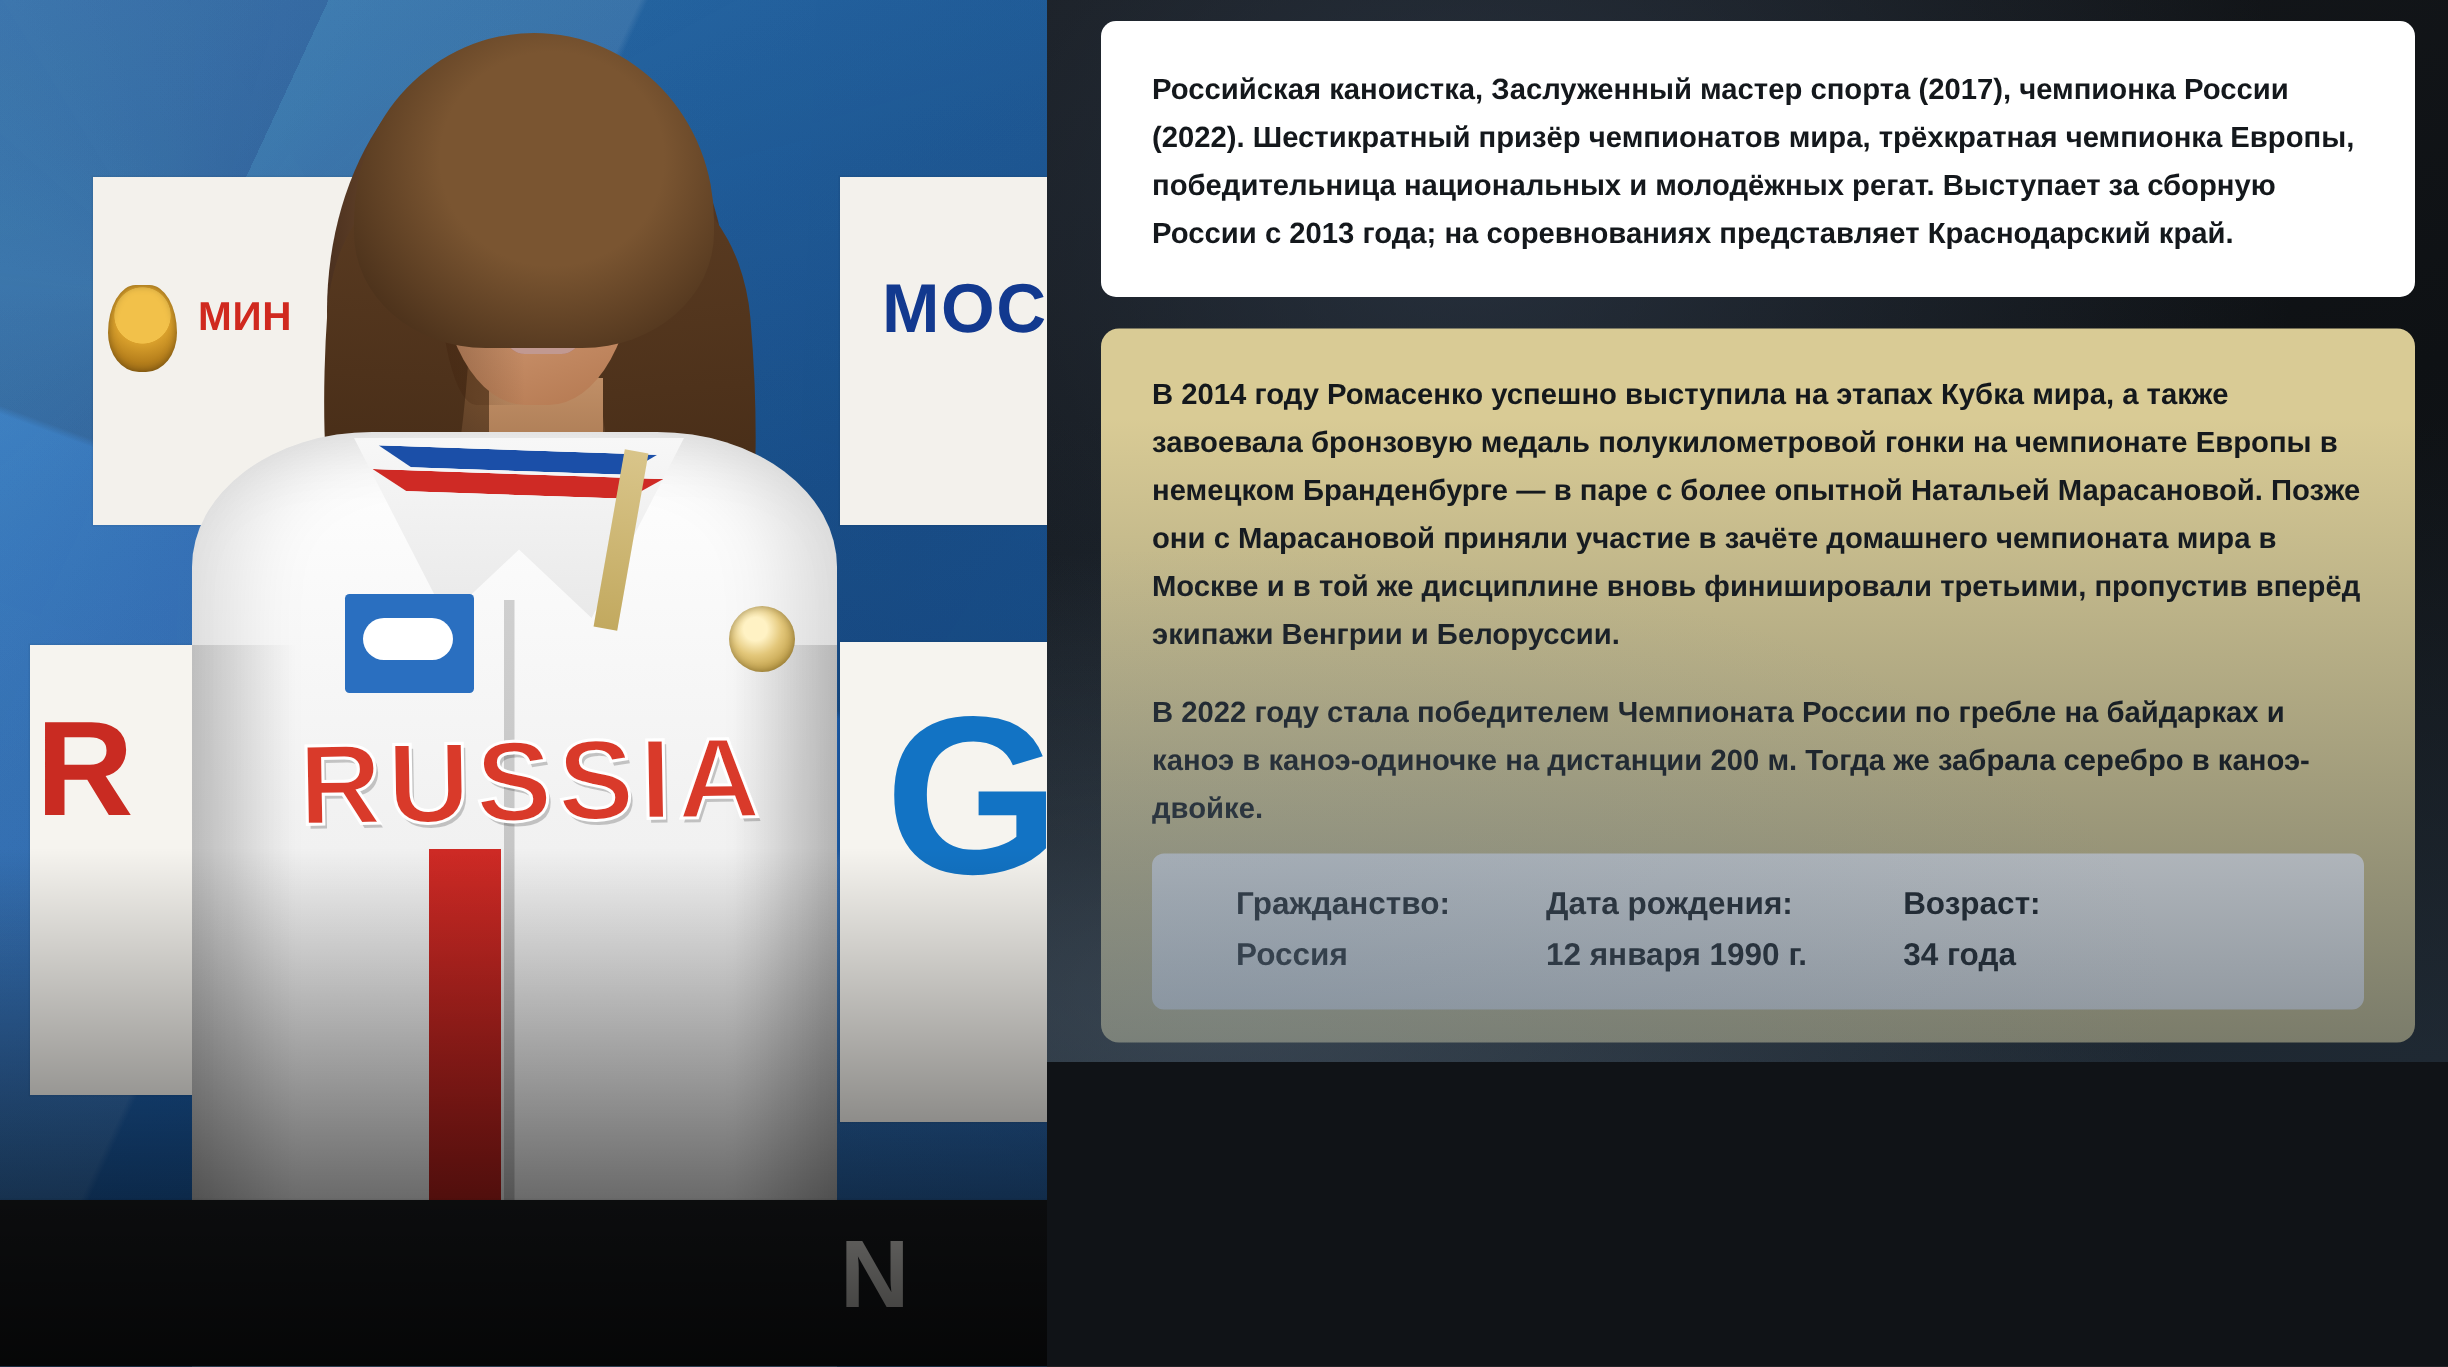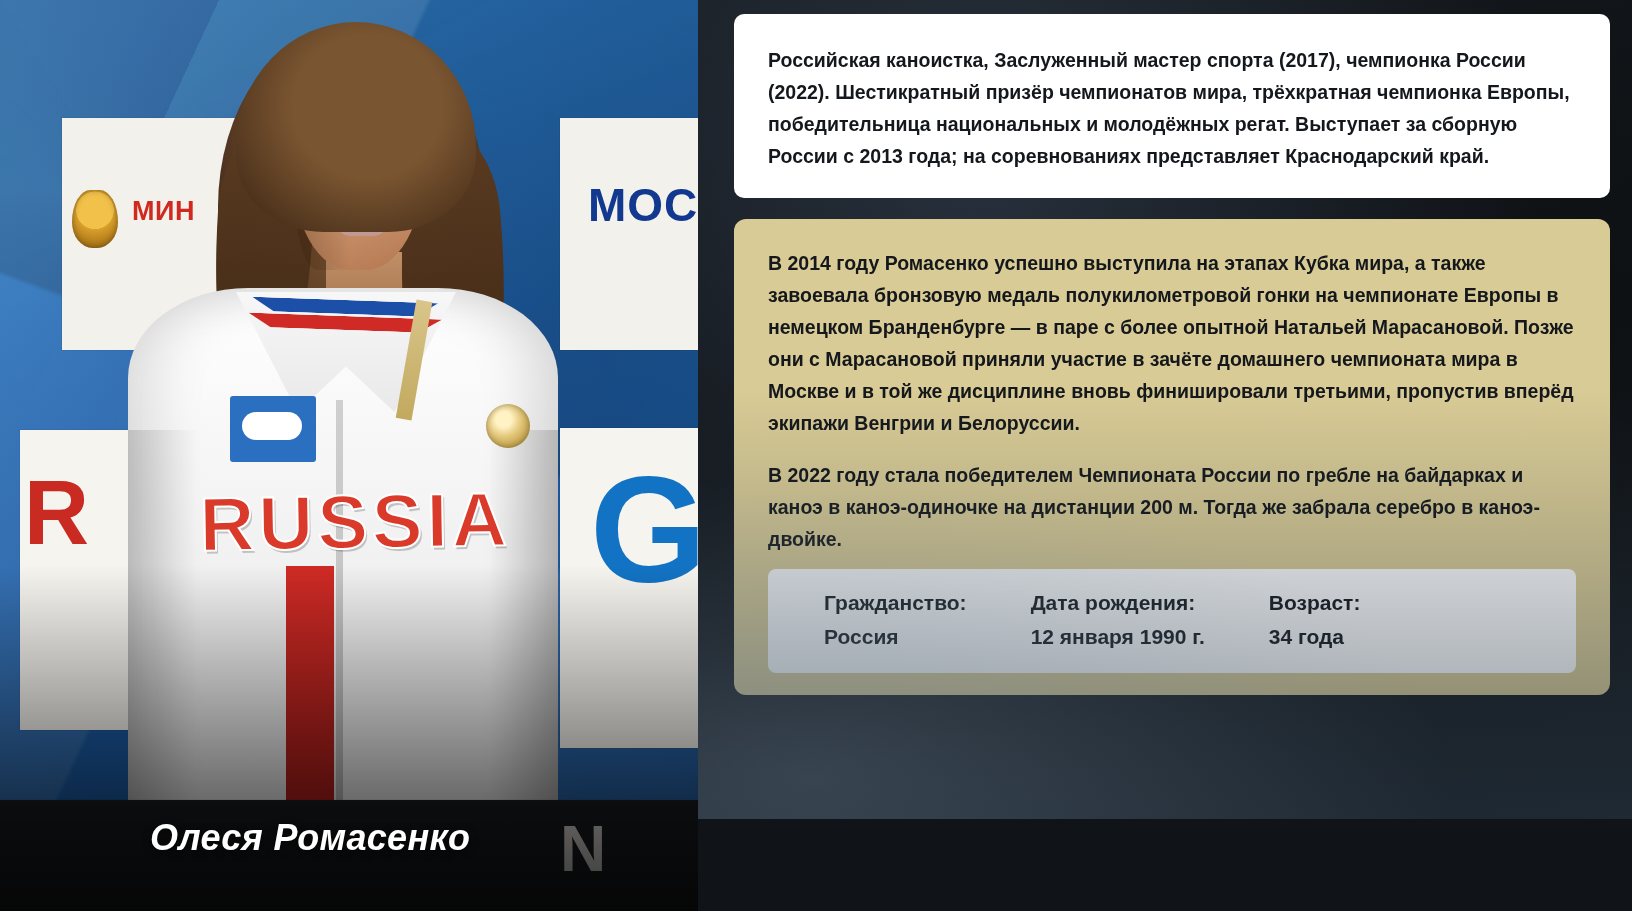--- a/index.html
+++ b/index.html
@@ -276,21 +276,21 @@
     font-style: italic;
     letter-spacing: .3px;
     text-shadow: 0 2px 8px rgba(0,0,0,.65);
     white-space: nowrap;
   }
 
   
   .content-panel {
     position: relative;
     flex: 1 1 auto;
-    height: 819px;
+    height: 708px;
     background:
       radial-gradient(ellipse at 30% 20%, rgba(55,70,90,.55), rgba(0,0,0,0) 60%),
       linear-gradient(160deg, #16191d 0%, #0e1114 55%, #14181c 100%);
     overflow: hidden;
   }
   .content-panel::before {
     content: "";
     position: absolute;
     left: 0; bottom: 0; width: 100%; height: 430px;
     background:
@@ -399,21 +399,20 @@
       <div class="redband"></div>
       <div class="bluepatch"></div>
       <div class="medal-ribbon"></div>
       <div class="medal"></div>
       <div class="russia">RUSSIA</div>
     </div>
 
     <div class="board board-bottom"></div>
     <div class="nletter">N</div>
     <div class="photo-fade"></div>
-    <div class="athlete-name">Олеся Ромасенко</div>
   </div>
 
   <div class="content-panel">
 
     <div class="card card-intro">
       <p>Российская каноистка, Заслуженный мастер спорта (2017), чемпионка России (2022). Шестикратный призёр чемпионатов мира, трёхкратная чемпионка Европы, победительница национальных и молодёжных регат. Выступает за сборную России с 2013 года; на соревнованиях представляет Краснодарский край.</p>
     </div>
 
     <div class="card-achievements">
       <p>В 2014 году Ромасенко успешно выступила на этапах Кубка мира, а также завоевала бронзовую медаль полукилометровой гонки на чемпионате Европы в немецком Бранденбурге — в паре с более опытной Натальей Марасановой. Позже они с Марасановой приняли участие в зачёте домашнего чемпионата мира в Москве и в той же дисциплине вновь финишировали третьими, пропустив вперёд экипажи Венгрии и Белоруссии.</p>

